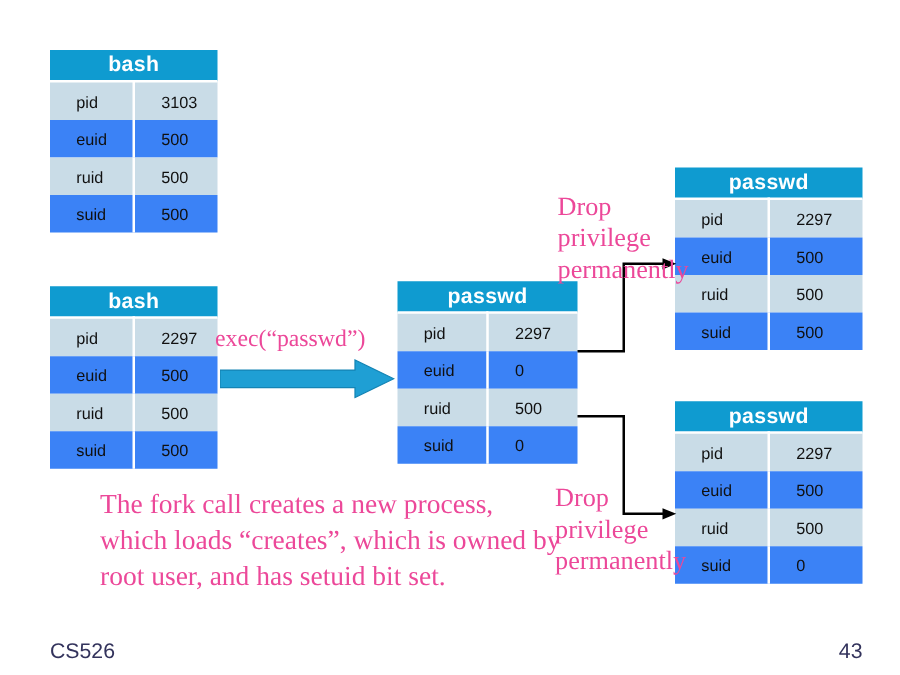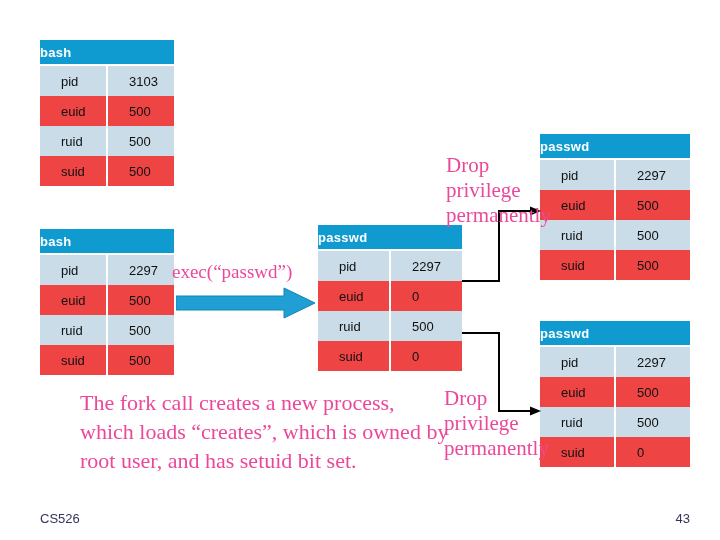--- a/index.html
+++ b/index.html
@@ -19,38 +19,38 @@
   .proc-table {
     position: absolute;
     border-collapse: collapse;
     border-spacing: 0;
     table-layout: fixed;
   }
   .proc-table .hdr-cell {
     background: #0f9bd0;
     color: #ffffff;
     font-weight: bold;
-    font-size: 13px;
-    text-align: left;
+    font-size: 17px;
+    text-align: center;
     height: 24px;
     padding: 0;
     letter-spacing: .3px;
     font-family: "Liberation Sans", sans-serif;
   }
   .proc-table td.k,
   .proc-table td.v {
     font-size: 13px;
     color: #101010;
     height: 30px;
     padding: 0 0 0 21px;
     font-family: "Liberation Sans", sans-serif;
     border: 0;
   }
   .proc-table tr.odd td { background: #c9dce7; }
-  .proc-table tr.even td { background: #ef4444; }
+  .proc-table tr.even td { background: #3b82f6; }
   .proc-table td.k { width: 62px; }
   .proc-table td.v { width: 72px; }
   .proc-table tr td.k { border-right: 2px solid #ffffff; }
   .proc-table tr + tr td { border-top: 2px solid #ffffff; }
   .proc-table tr.hdr td { border: 0; }
   .proc-table tr.hdr + tr td { border-top: 2px solid #ffffff; }
 
   
   #tbl-bash-parent { left: 40px;  top: 40px;  width: 134px; }
   #tbl-bash-child  { left: 40px;  top: 229px; width: 134px; }
@@ -121,21 +121,21 @@
   #footer {
     position: absolute;
     left: 0;
     top: 505px;
     width: 720px;
     height: 35px;
   }
   #footer span {
     position: absolute;
     font-family: "Liberation Sans", sans-serif;
-    font-size: 13px;
+    font-size: 17px;
     color: #33335c;
   }
   #footer-course { left: 40px; top: 6px; }
   #footer-topic {
     left: 210px;
     top: 6px;
     width: 300px;
     text-align: center;
     line-height: 1.25;
   }

